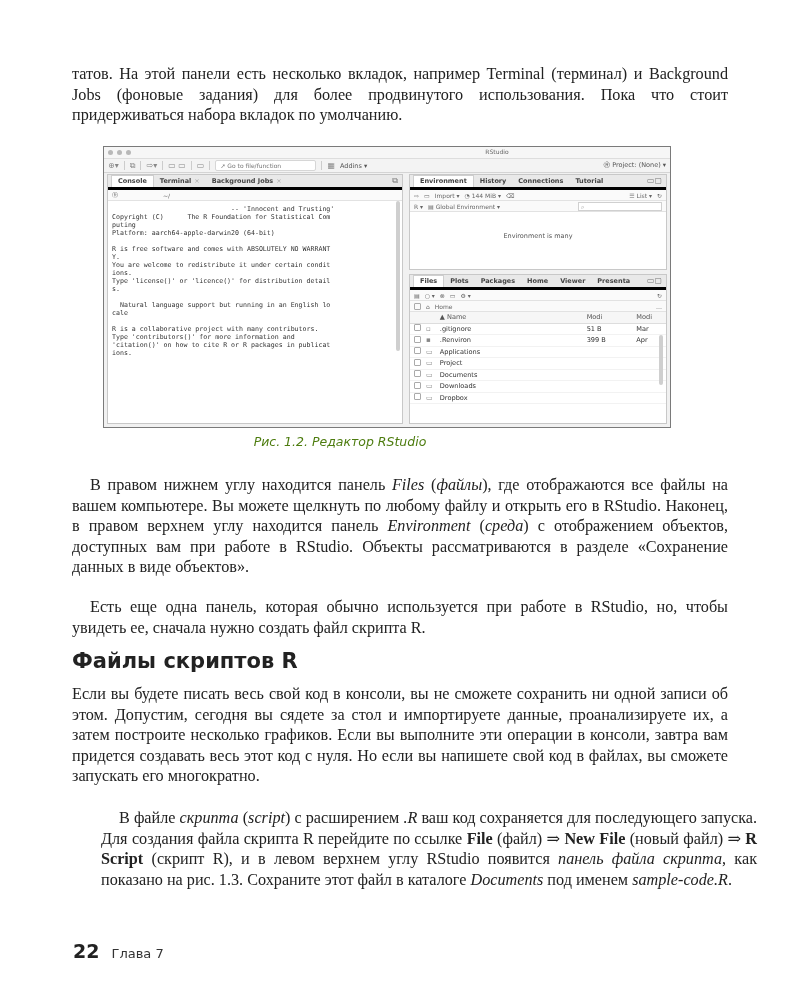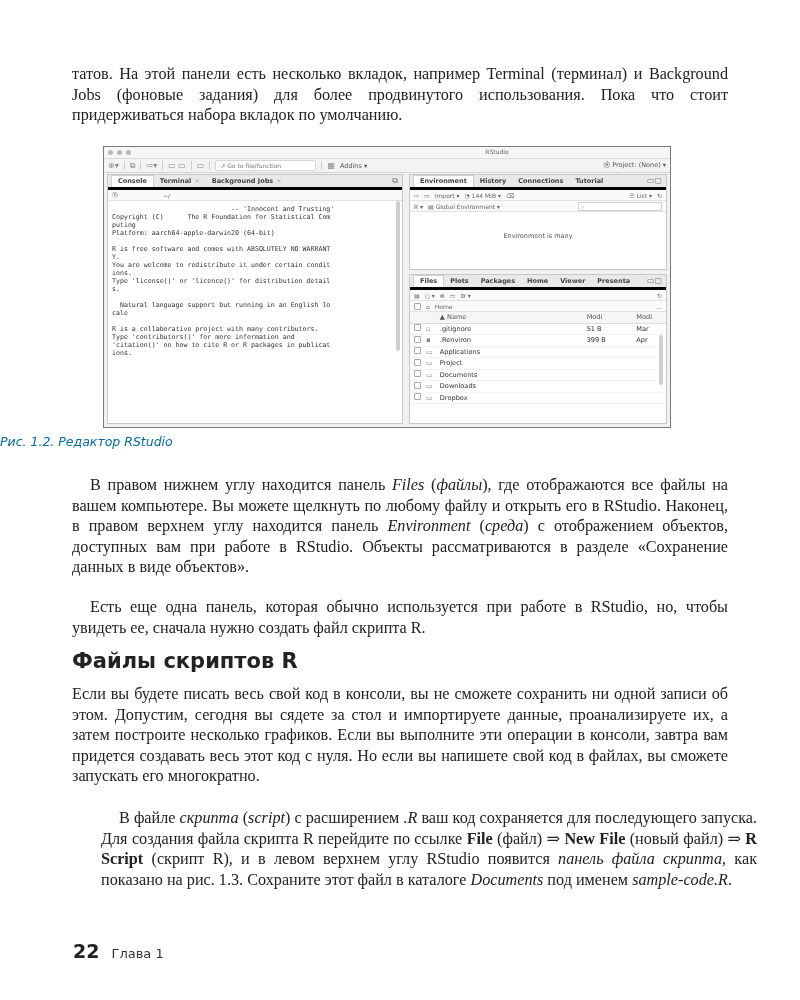--- a/index.html
+++ b/index.html
@@ -55,21 +55,21 @@
   .frow { display: flex; align-items: center; height: 10.5px; border-bottom: 1px solid #f2f2f2; }
   .fhead { background: #f6f6f6; border-bottom: 1px solid #ddd; color: #555; }
   .c-chk { width: 12px; padding-left: 4px; }
   .chk { width: 5px; height: 5px; border: 1px solid #aaa; border-radius: 1px; display: inline-block; }
   .c-ico { width: 14px; color: #888; font-size: 7px; }
   .c-name { width: 148px; }
   .c-size { width: 50px; }
   .c-mod { width: 30px; overflow: hidden; white-space: nowrap; }
   .fscroll { position: absolute; right: 3px; top: 60px; width: 4px; height: 50px; background: #cfcfcf; border-radius: 2px; }
 
-  #caption { position: absolute; left: 0; width: 680px; top: 434px; font-size: 12.5px; font-style: italic; color: #0369a1; }
+  #caption { position: absolute; left: 0; width: 680px; top: 434px; text-align: center; font-size: 12.5px; font-style: italic; color: #4d7c0f; }
   #footer { position: absolute; left: 73px; top: 940px; display: flex; align-items: baseline; gap: 12px; }
   #page-num { font-size: 19px; font-weight: bold; color: #222; text-align: center; }
   #chapter { font-size: 13px; color: #333; }
 </style>
 </head>
 <body>
 
 <div id="intro" class="text-block serif">
   <p class="last">татов. На этой панели есть несколько вкладок, например Terminal (терминал) и Background Jobs (фоновые задания) для более продвинутого использования. Пока что стоит придерживаться набора вкладок по умолчанию.</p>
 </div>
@@ -267,14 +267,14 @@
 </div>
 
 <div id="para4" class="text-block serif">
   <p class="indent last">
     <span>В файле </span><i>скрипта</i><span> (</span><i>script</i><span>) с расширением </span><i>.R</i><span> ваш код сохраняется для последу­ющего запуска. Для создания файла скрипта R перейдите по ссылке </span><b>File</b><span> (файл) ⇒ </span><b>New File</b><span> (новый файл) ⇒ </span><b>R Script</b><span> (скрипт R), и в левом верхнем углу RStudio появится </span><i>панель файла скрипта</i><span>, как показано на рис. 1.3. Сохраните этот файл в каталоге </span><i>Documents</i><span> под именем </span><i>sample-code.R</i><span>.</span>
   </p>
 </div>
 
 <div id="footer" class="sans">
   <span id="page-num">22</span>
-  <span id="chapter">Глава 1</span>
+  <span id="chapter">Глава 7</span>
 </div>
 
 </body></html>

